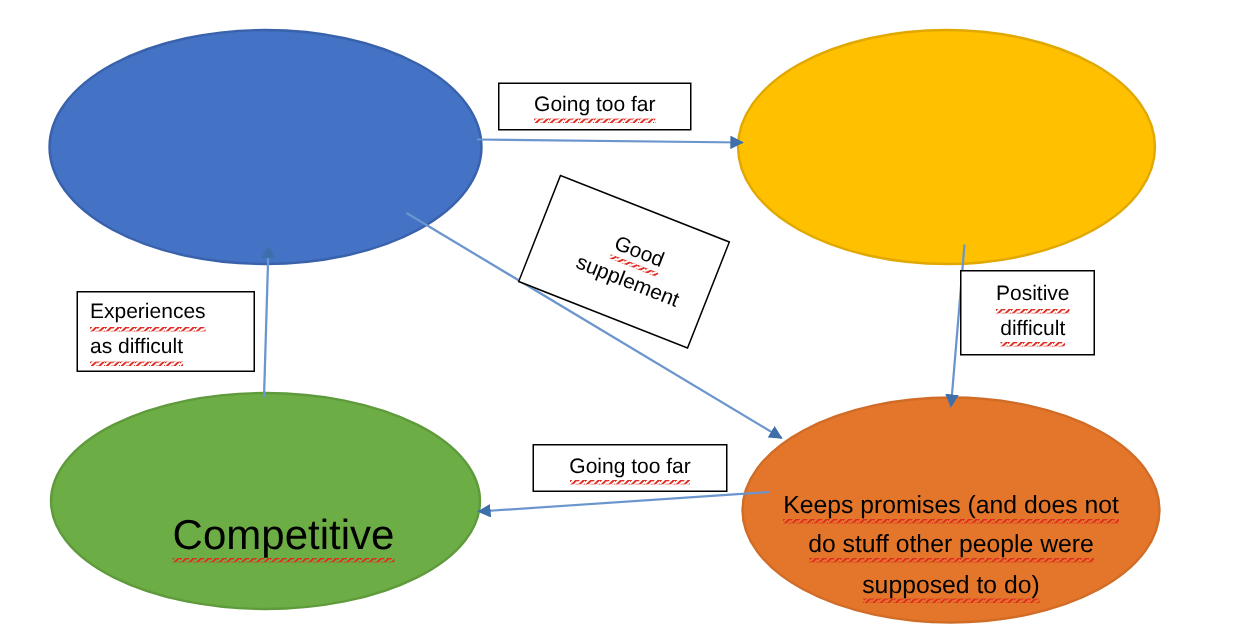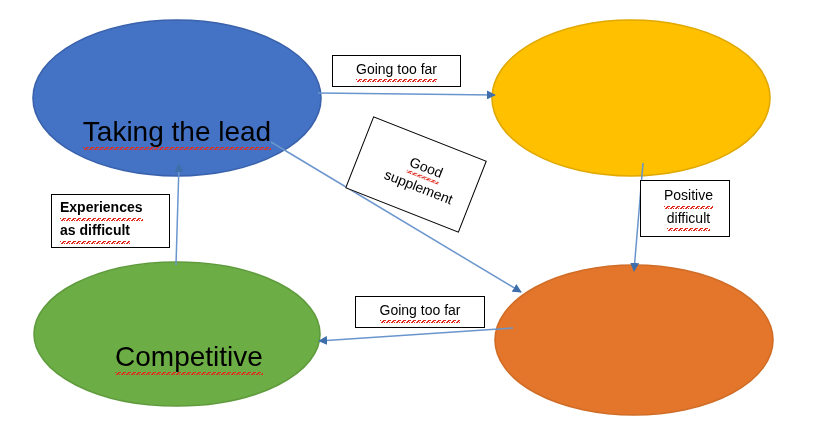--- a/index.html
+++ b/index.html
@@ -95,40 +95,42 @@
         <path d="M 0 0 L 10 5 L 0 10 z" fill="#3f6fab"></path>
       </marker>
     </defs>
     <line x1="318" y1="93" x2="495" y2="95" stroke="#6a95cd" stroke-width="1.5" marker-end="url(#ah)"></line>
     <line x1="271" y1="142" x2="521" y2="292" stroke="#6a95cd" stroke-width="1.5" marker-end="url(#ah)"></line>
     <line x1="643" y1="163" x2="634" y2="271" stroke="#6a95cd" stroke-width="1.5" marker-end="url(#ah)"></line>
     <line x1="513" y1="328" x2="319" y2="341" stroke="#6a95cd" stroke-width="1.5" marker-end="url(#ah)"></line>
     <line x1="176" y1="265" x2="179" y2="164" stroke="#6a95cd" stroke-width="1.5" marker-end="url(#ah)"></line>
   </svg>
 
-  <div class="node-label big" id="lbl-taking-the-lead" style="left:33px; top:82px; width:288px;">
-    <span class="sq">Taking the lead</span>
-  </div>
 
 
   <div class="node-label big" id="lbl-competitive" style="left:46px; top:307px; width:286px;">
     <span class="sq">Competitive</span>
   </div>
 
+  <div class="node-label small" id="lbl-keeps-promises" style="left:505px; top:297px; width:258px; line-height:1.62;">
+    <span class="sq" style="display:inline;">Keeps promises (and does not
+do stuff other people were
+supposed to do)</span>
+  </div>
 
   <div class="tag center" id="tag-going-too-far-top" style="left:332px; top:55px; width:129px; height:32px;">
     <span class="ln sq">Going too far</span>
   </div>
 
   <div class="tag center" id="tag-good-supplement" style="left:355px; top:136px; width:122px; height:77px;">
     <span class="ln sq">Good</span>
     <span class="ln">supplement</span>
   </div>
 
-  <div class="tag leftal" id="tag-experiences-as-difficult" style="left:51px; top:194px; width:119px; height:54px; padding-left:8px;font-weight:bold;">
+  <div class="tag leftal" id="tag-experiences-as-difficult" style="left:51px; top:194px; width:119px; height:54px; padding-left:8px;">
     <span class="ln sq">Experiences</span>
     <span class="ln sq">as difficult</span>
   </div>
 
   <div class="tag leftal" id="tag-positive-opposite" style="left:640px; top:180px; width:90px; height:57px; padding-left:7px;align-items:center;">
     <span class="ln sq">Positive</span>
     <span class="ln sq">difficult</span>
   </div>
 
   <div class="tag center" id="tag-going-too-far-bottom" style="left:355px; top:296px; width:130px; height:32px;">

